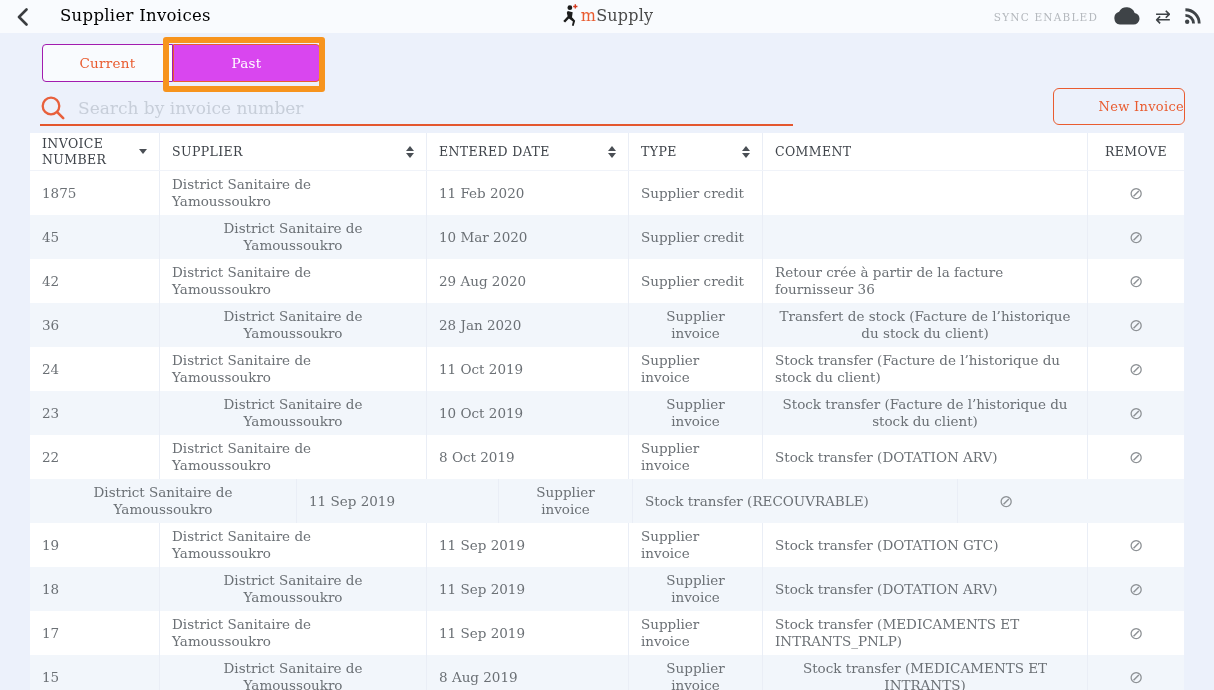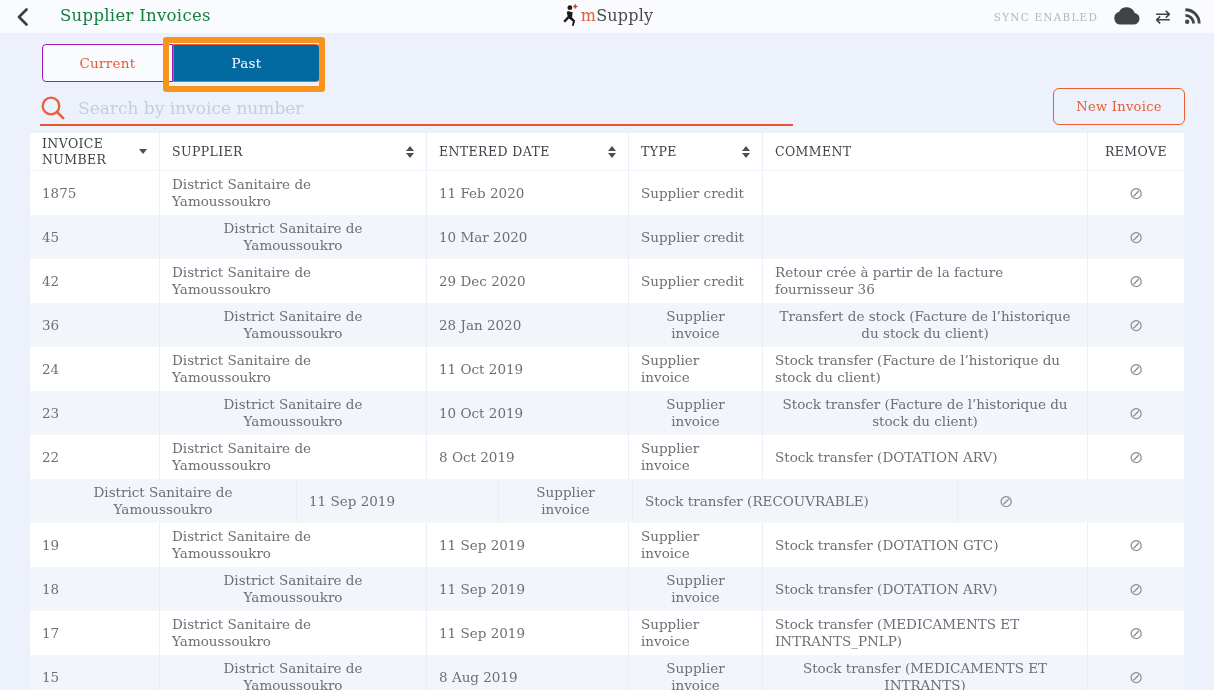--- a/index.html
+++ b/index.html
@@ -14,21 +14,21 @@
   
   .app-header {
     position: absolute; top: 0; left: 0;
     width: 1214px; height: 33px;
     background: #f9fbfe;
     display: flex; align-items: center;
   }
   .back-btn { position: absolute; left: 16px; top: 7px; width: 20px; height: 20px; cursor: pointer; display:flex; align-items:center; }
   .app-title {
     position: absolute; left: 60px; top: 6px;
-    font-size: 16.5px; color: #15803d; letter-spacing: 0.3px;
+    font-size: 16.5px; color: #000000; letter-spacing: 0.3px;
   }
   .logo { position: absolute; left: 0; right: 0; top: 4px; display: flex; justify-content: center; align-items: center; gap: 3px; text-align: center; }
   .logo-text { font-size: 16px; letter-spacing: 0.2px; }
   .logo-m { color: #e95c30; }
   .logo-rest { color: #4a4a4a; }
   .header-right { position: absolute; right: 13px; top: 0; height: 33px; display: flex; align-items: center; gap: 13px; margin-left: 44px; }
   .sync-label { font-size: 10.5px; color: #b4b8bd; letter-spacing: 1.2px; }
   .swap-glyph { font-family: "DejaVu Sans", sans-serif; font-size: 19px; color: #3e4347; line-height: 1; }
 
   
@@ -37,21 +37,21 @@
     width: 131px; height: 38px;
     display: flex; align-items: center; justify-content: center;
     font-size: 13.5px; letter-spacing: 0.3px; cursor: pointer;
   }
   .tab-current {
     background: #f9fbfe; color: #e95c30;
     border: 1px solid #a21caf; border-radius: 4px 0 0 4px;
   }
   .tab-past {
     width: 147px;
-    background: #0369a1; color: #ffffff;
+    background: #d946ef; color: #ffffff;
     border: 1px solid #e95c30; border-radius: 0 4px 4px 0;
   }
   .highlight-box {
     position: absolute; left: 163px; top: 37px;
     width: 162px; height: 55px;
     border: 6px solid #f7941d; border-radius: 3px;
     pointer-events: none; z-index: 5;
   }
 
   
@@ -68,20 +68,21 @@
   }
   .search-input::placeholder { color: #c7ced9; opacity: 1; }
   .new-invoice-btn {
     position: absolute; left: 1053px; top: 88px;
     width: 132px; height: 37px;
     background: transparent;
     border: 1px solid #e95c30; border-radius: 6px;
     color: #e95c30; font-size: 13px; letter-spacing: 0.3px;
     font-family: "DejaVu Serif", "Liberation Serif", serif;
     cursor: pointer;
+    text-align: right;
   }
 
   
   .table { position: absolute; left: 30px; top: 133px; width: 1154px; background: #ffffff; }
   .thead { display: flex; height: 38px; border-bottom: 1px solid #f0f3f9; }
   .th {
     display: flex; align-items: center;
     padding: 0 12px;
     font-size: 12.5px; color: #3f444a; letter-spacing: 0.4px;
     border-right: 1px solid #eaeef6;
@@ -243,21 +244,21 @@
         </div>
   </div>
       <div class="tr">
     <div class="td col-invoice">
           <span>42</span>
         </div>
     <div class="td col-supplier">
           <span>District Sanitaire de Yamoussoukro</span>
         </div>
     <div class="td col-date">
-          <span>29 Dec 2020</span>
+          <span>29 Aug 2020</span>
         </div>
     <div class="td col-type">
           <span>Supplier credit</span>
         </div>
     <div class="td col-comment">
           <span>Retour crée à partir de la facture fournisseur 36</span>
         </div>
     <div class="td col-remove">
           <span class="remove-glyph">⊘</span>
         </div>

